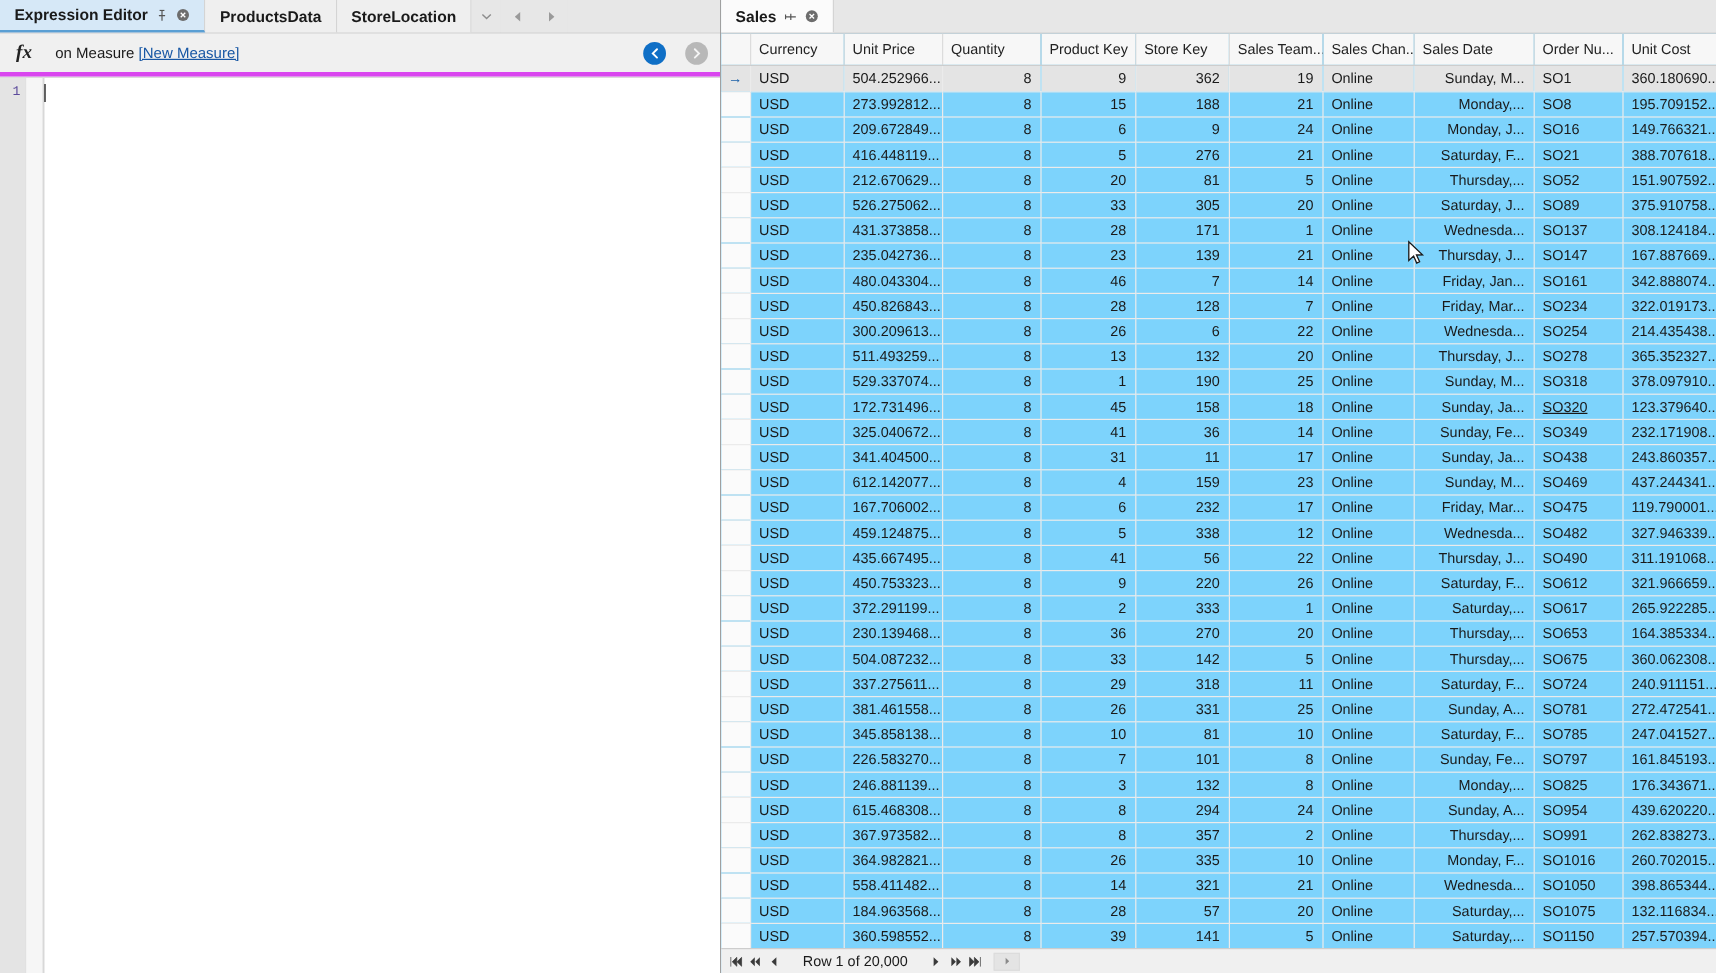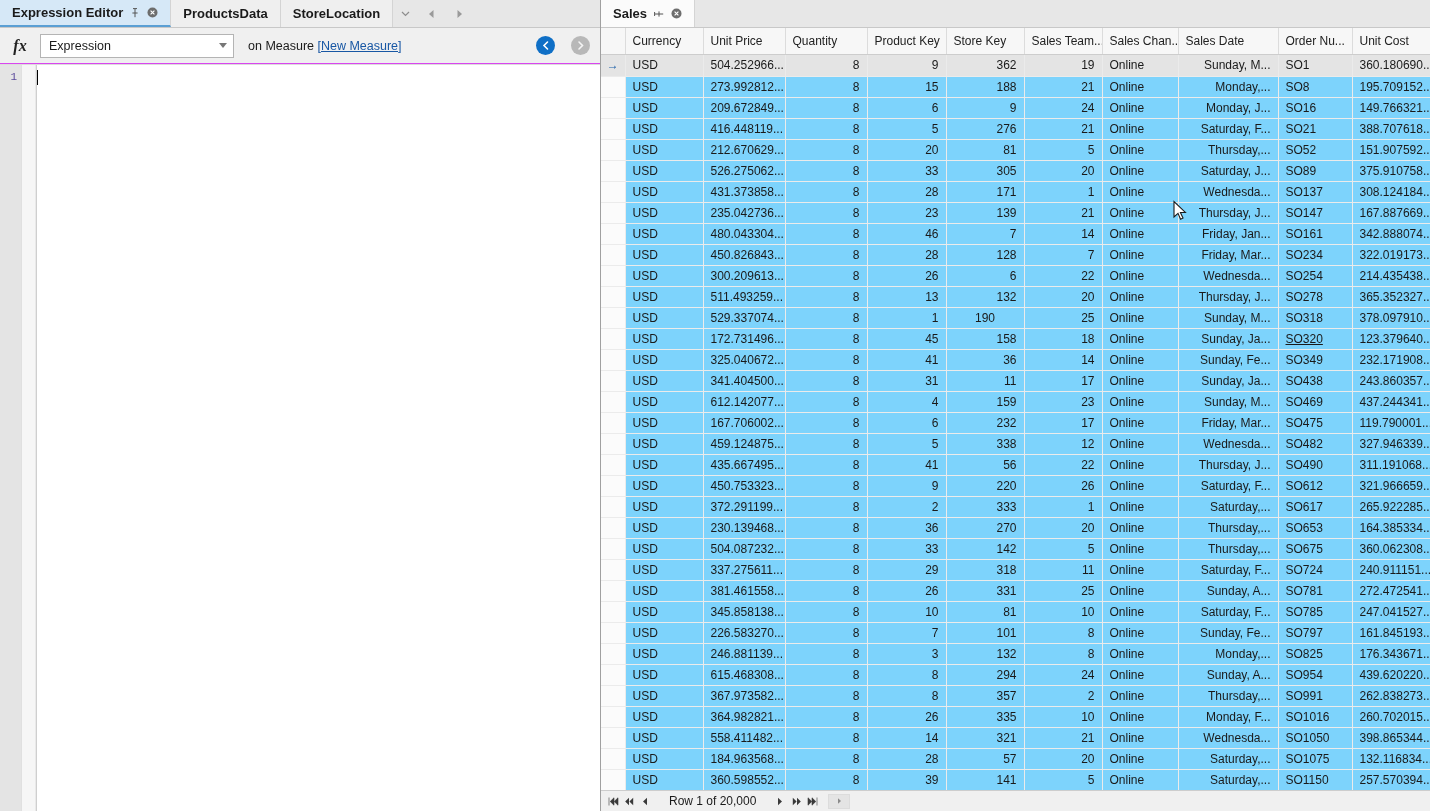--- a/index.html
+++ b/index.html
@@ -40,21 +40,21 @@
   .tab-nav {
     display: flex; align-items: center; justify-content: center;
     width: 28px; background: #e7e7e7; color: #8d8d8d; cursor: pointer;
   }
   .tab-nav.dd { width: 24px; }
 
   .expr-bar {
     height: 36px; display: flex; align-items: center;
     padding: 0 10px; gap: 8px;
     background: #f0f0f0;
-    border-bottom: 1px solid #d946ef;
+    border-bottom: 4px solid #d946ef;
   }
   .fx {
     font-family: "Liberation Serif", serif;
     font-style: italic; font-weight: bold; font-size: 16px;
     color: #222; padding-right: 2px; width: 22px; text-align: center;
   }
   .expr-combo {
     width: 194px; height: 24px;
     background: #fff; border: 1px solid #b4b4b4;
     display: flex; align-items: center; justify-content: space-between;
@@ -192,24 +192,20 @@
       <div class="tab-nav">
         <svg width="9" height="10" viewBox="0 0 9 10">
             <path d="M2.5 1L7 5l-4.5 4" fill="#9a9a9a"></path>
           </svg>
       </div>
       <div class="tabstrip-spacer"></div>
     </div>
 
     <div class="expr-bar">
       <span class="fx">fx</span>
-      <div class="expr-combo">
-        <span>Expression</span>
-        <span class="caret-dn"></span>
-      </div>
       <span class="on-measure">
         <span>on Measure </span><a>[New Measure]</a>
       </span>
       <span class="expr-spacer"></span>
       <span class="circ-btn back">
         <svg width="13" height="13" viewBox="0 0 13 13">
             <path d="M8.5 3L5 6.5 8.5 10" stroke="#fff" stroke-width="1.6" fill="none" stroke-linecap="round"></path>
           </svg>
       </span>
       <span class="circ-btn fwd">
@@ -424,21 +420,21 @@
               <td class="num" style="width: 100px;">Thursday, J...</td>
               <td style="width: 74px;">SO278</td>
               <td style="width: 98px;">365.352327...</td>
             </tr>
             <tr>
               <td class="c-ind"></td>
               <td style="width: 78px;">USD</td>
               <td class="num" style="width: 82px;">529.337074...</td>
               <td class="num" style="width: 82px;">8</td>
               <td class="num" style="width: 79px;">1</td>
-              <td class="num" style="width: 78px; text-align: center;">190</td>
+              <td class="num" style="width: 78px;">190</td>
               <td class="num" style="width: 78px;">25</td>
               <td style="width: 76px;">Online</td>
               <td class="num" style="width: 100px;">Sunday, M...</td>
               <td style="width: 74px;">SO318</td>
               <td style="width: 98px;">378.097910...</td>
             </tr>
             <tr>
               <td class="c-ind"></td>
               <td style="width: 78px;">USD</td>
               <td class="num" style="width: 82px;">172.731496...</td>

